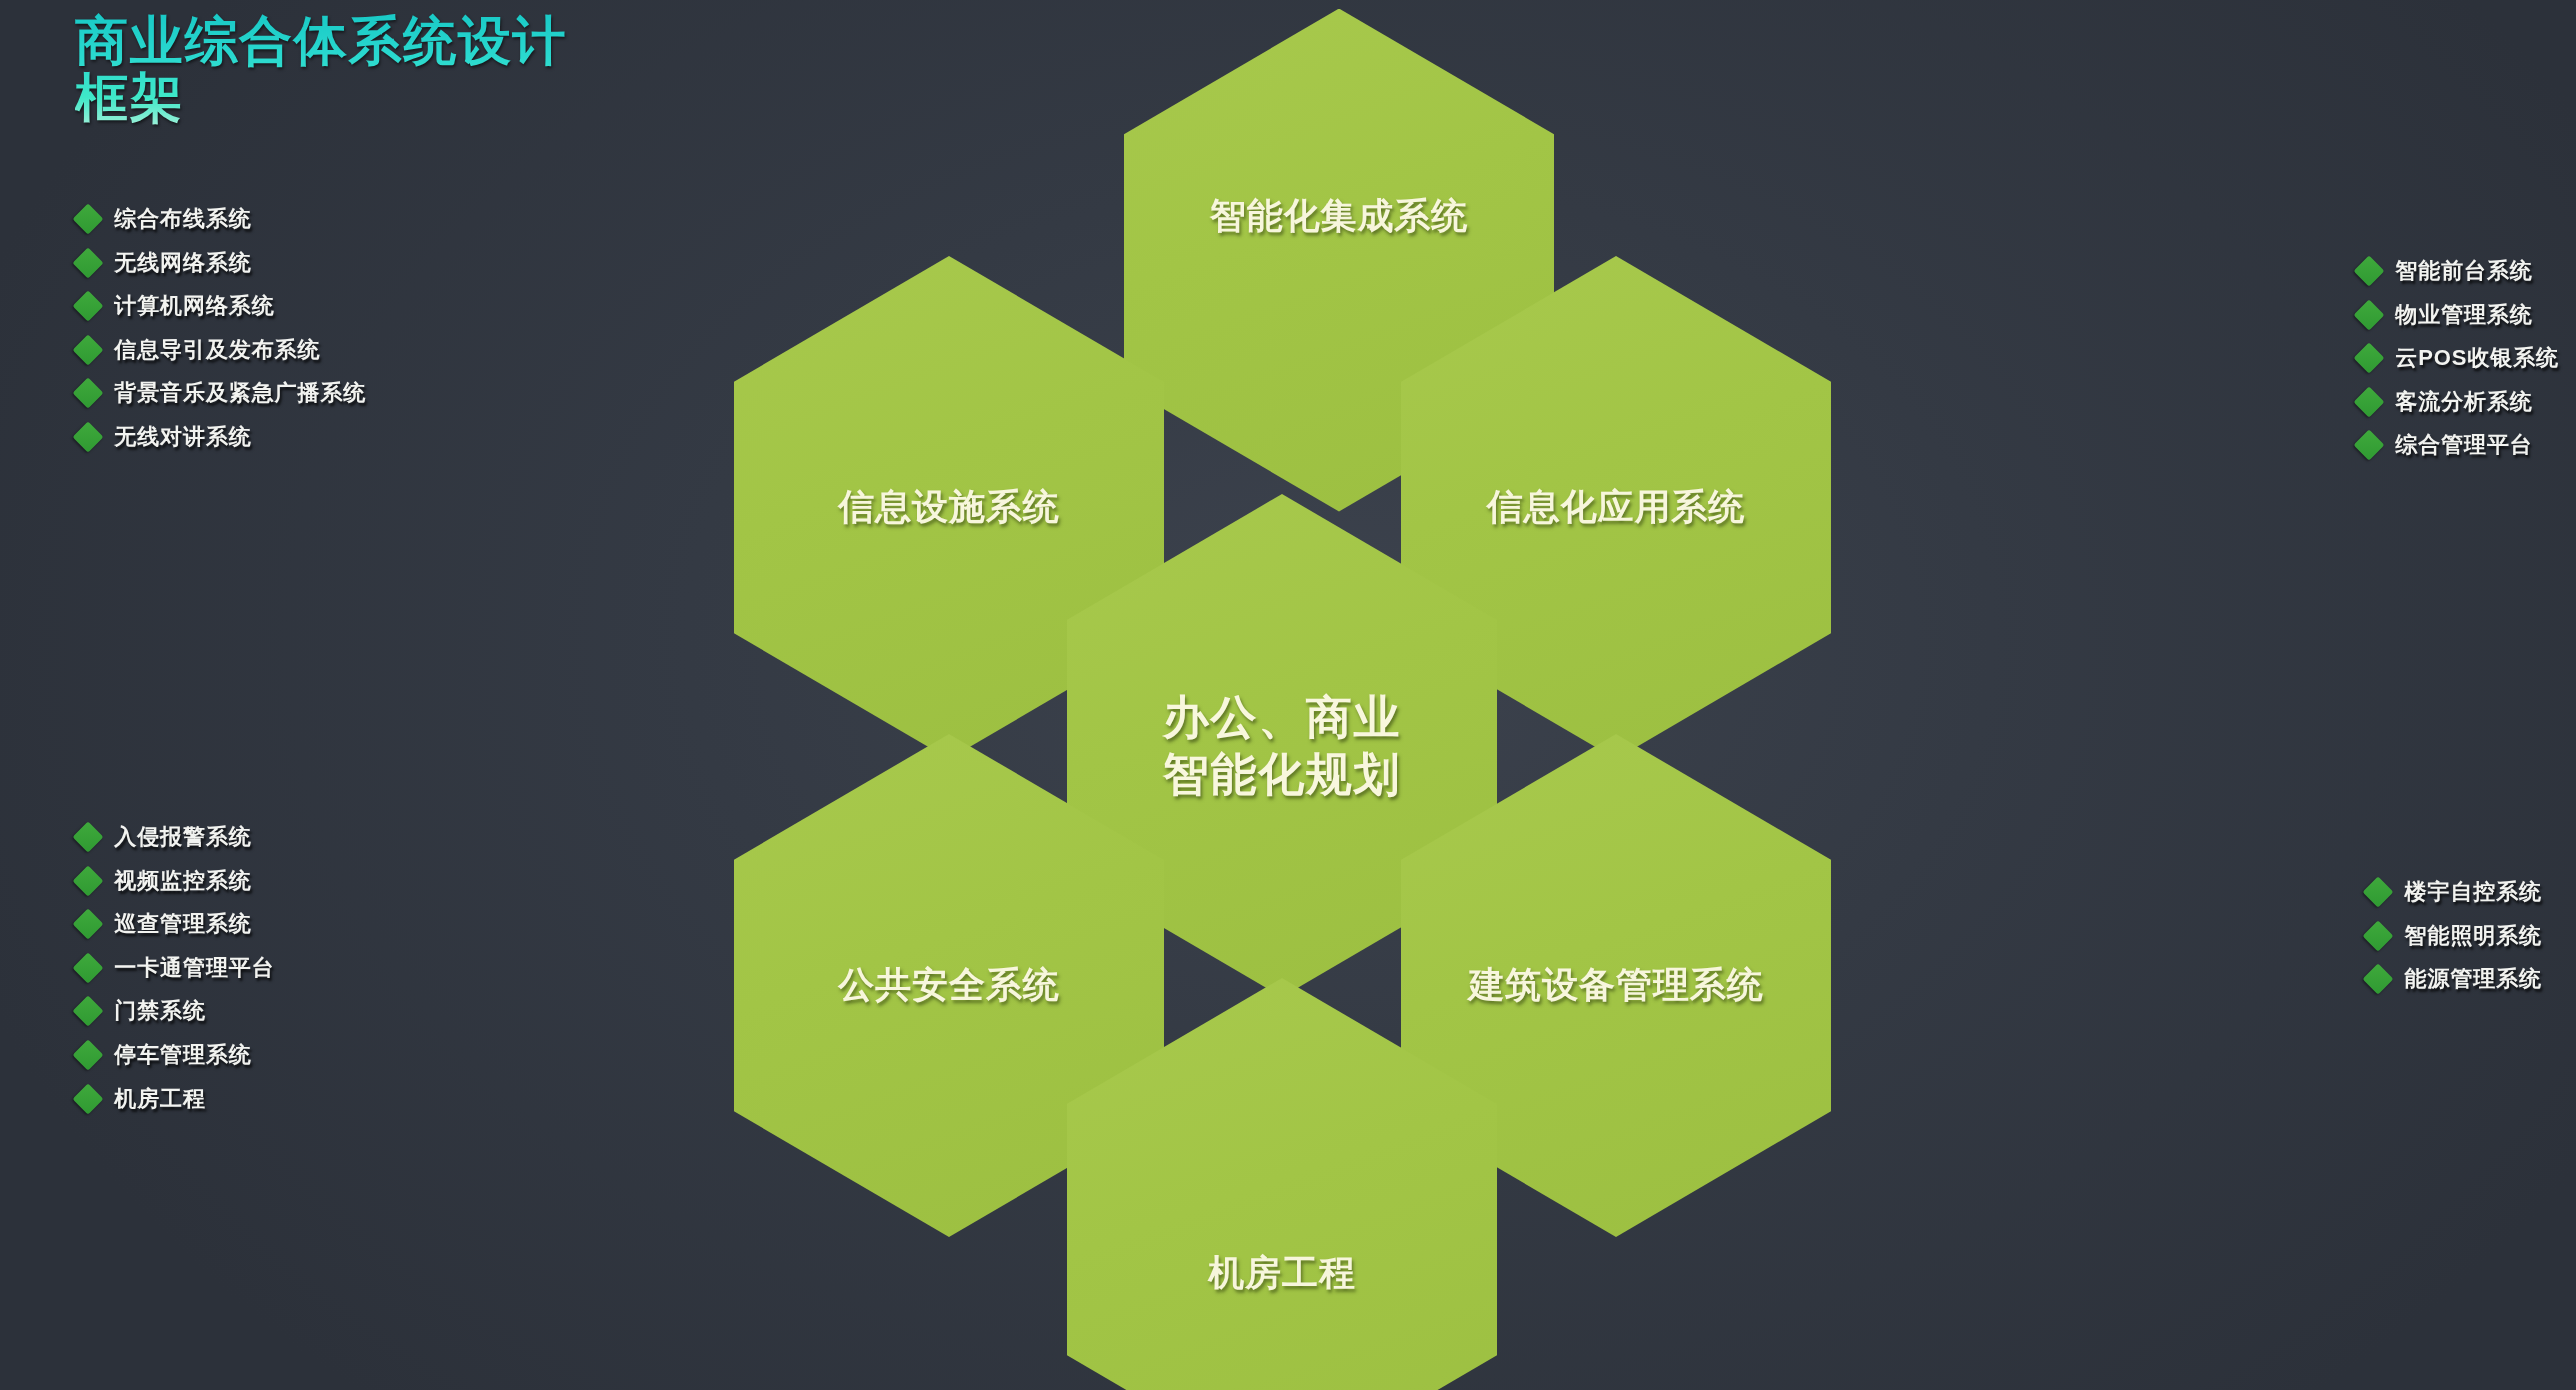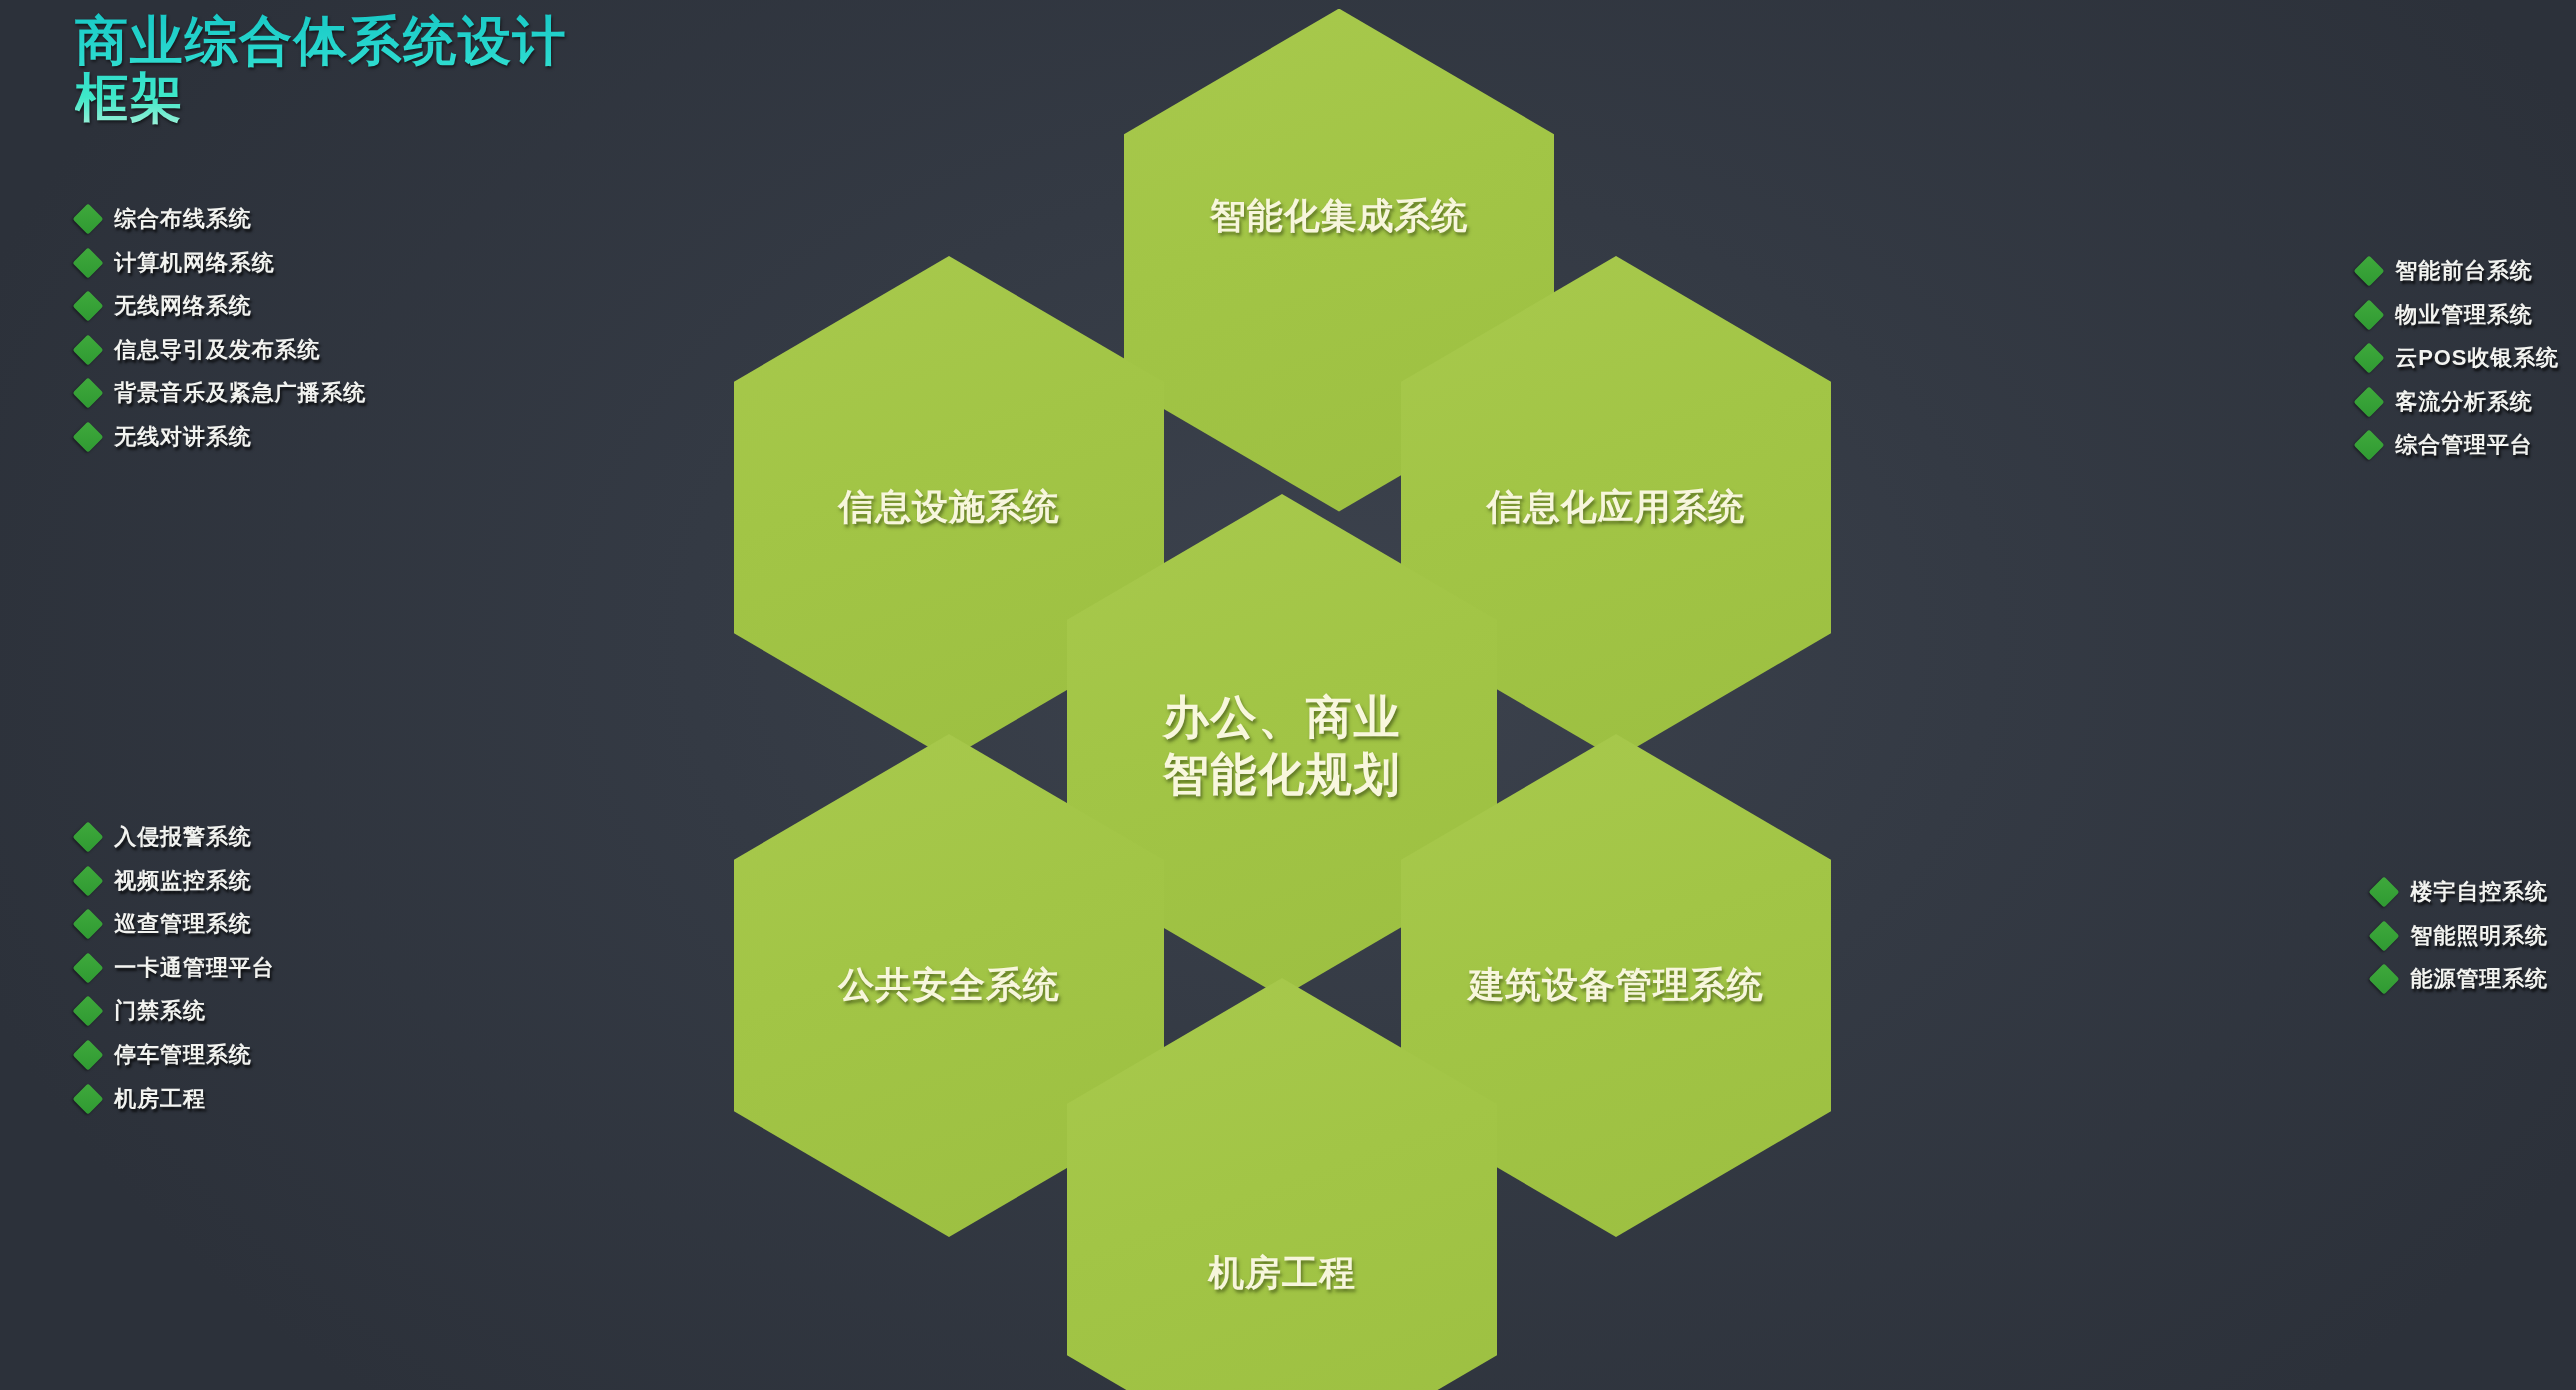--- a/index.html
+++ b/index.html
@@ -36,21 +36,21 @@
     box-shadow:0 1.7px 2.6px rgba(0,0,0,.45);
   }
   .litxt{
     font-size:22px;font-weight:bold;color:#f2f3f0;
     text-shadow:1.7px 2.6px 2.6px rgba(0,0,0,.75);
     letter-spacing:0.9px;
   }
   #list-tl{left:77px;top:204px;}
   #list-bl{left:77px;top:822px;}
   #list-tr{right:17px;top:256px;text-align:right;}
-  #list-br{right:28px;top:877px;}
+  #list-br{right:34px;top:877px;}
   #list-tr .li,#list-br .li{justify-content:flex-start;}
   
   #comb{position:absolute;left:0;top:0;width:2576px;height:1390px;}
   .hex{
     position:absolute;
     clip-path:polygon(50% 0%,100% 25%,100% 75%,50% 100%,0% 75%,0% 25%);
     background:linear-gradient(160deg,#a8c94d 0%,#a2c546 42%,#9cbf41 100%);
     display:flex;align-items:center;justify-content:center;
     filter:drop-shadow(4.3px 6px 6px rgba(0,0,0,.55));
   }
@@ -115,28 +115,28 @@
 
   </div>
 
   <div class="list" id="list-tl">
       <div class="li">
         <span class="dia"></span>
         <span class="litxt">综合布线系统</span>
       </div>
       <div class="li">
         <span class="dia"></span>
+        <span class="litxt">无线网络系统</span>
+      </div>
+      <div class="li">
+        <span class="dia"></span>
         <span class="litxt">计算机网络系统</span>
       </div>
       <div class="li">
         <span class="dia"></span>
-        <span class="litxt">无线网络系统</span>
-      </div>
-      <div class="li">
-        <span class="dia"></span>
         <span class="litxt">信息导引及发布系统</span>
       </div>
       <div class="li">
         <span class="dia"></span>
         <span class="litxt">背景音乐及紧急广播系统</span>
       </div>
       <div class="li">
         <span class="dia"></span>
         <span class="litxt">无线对讲系统</span>
       </div>

